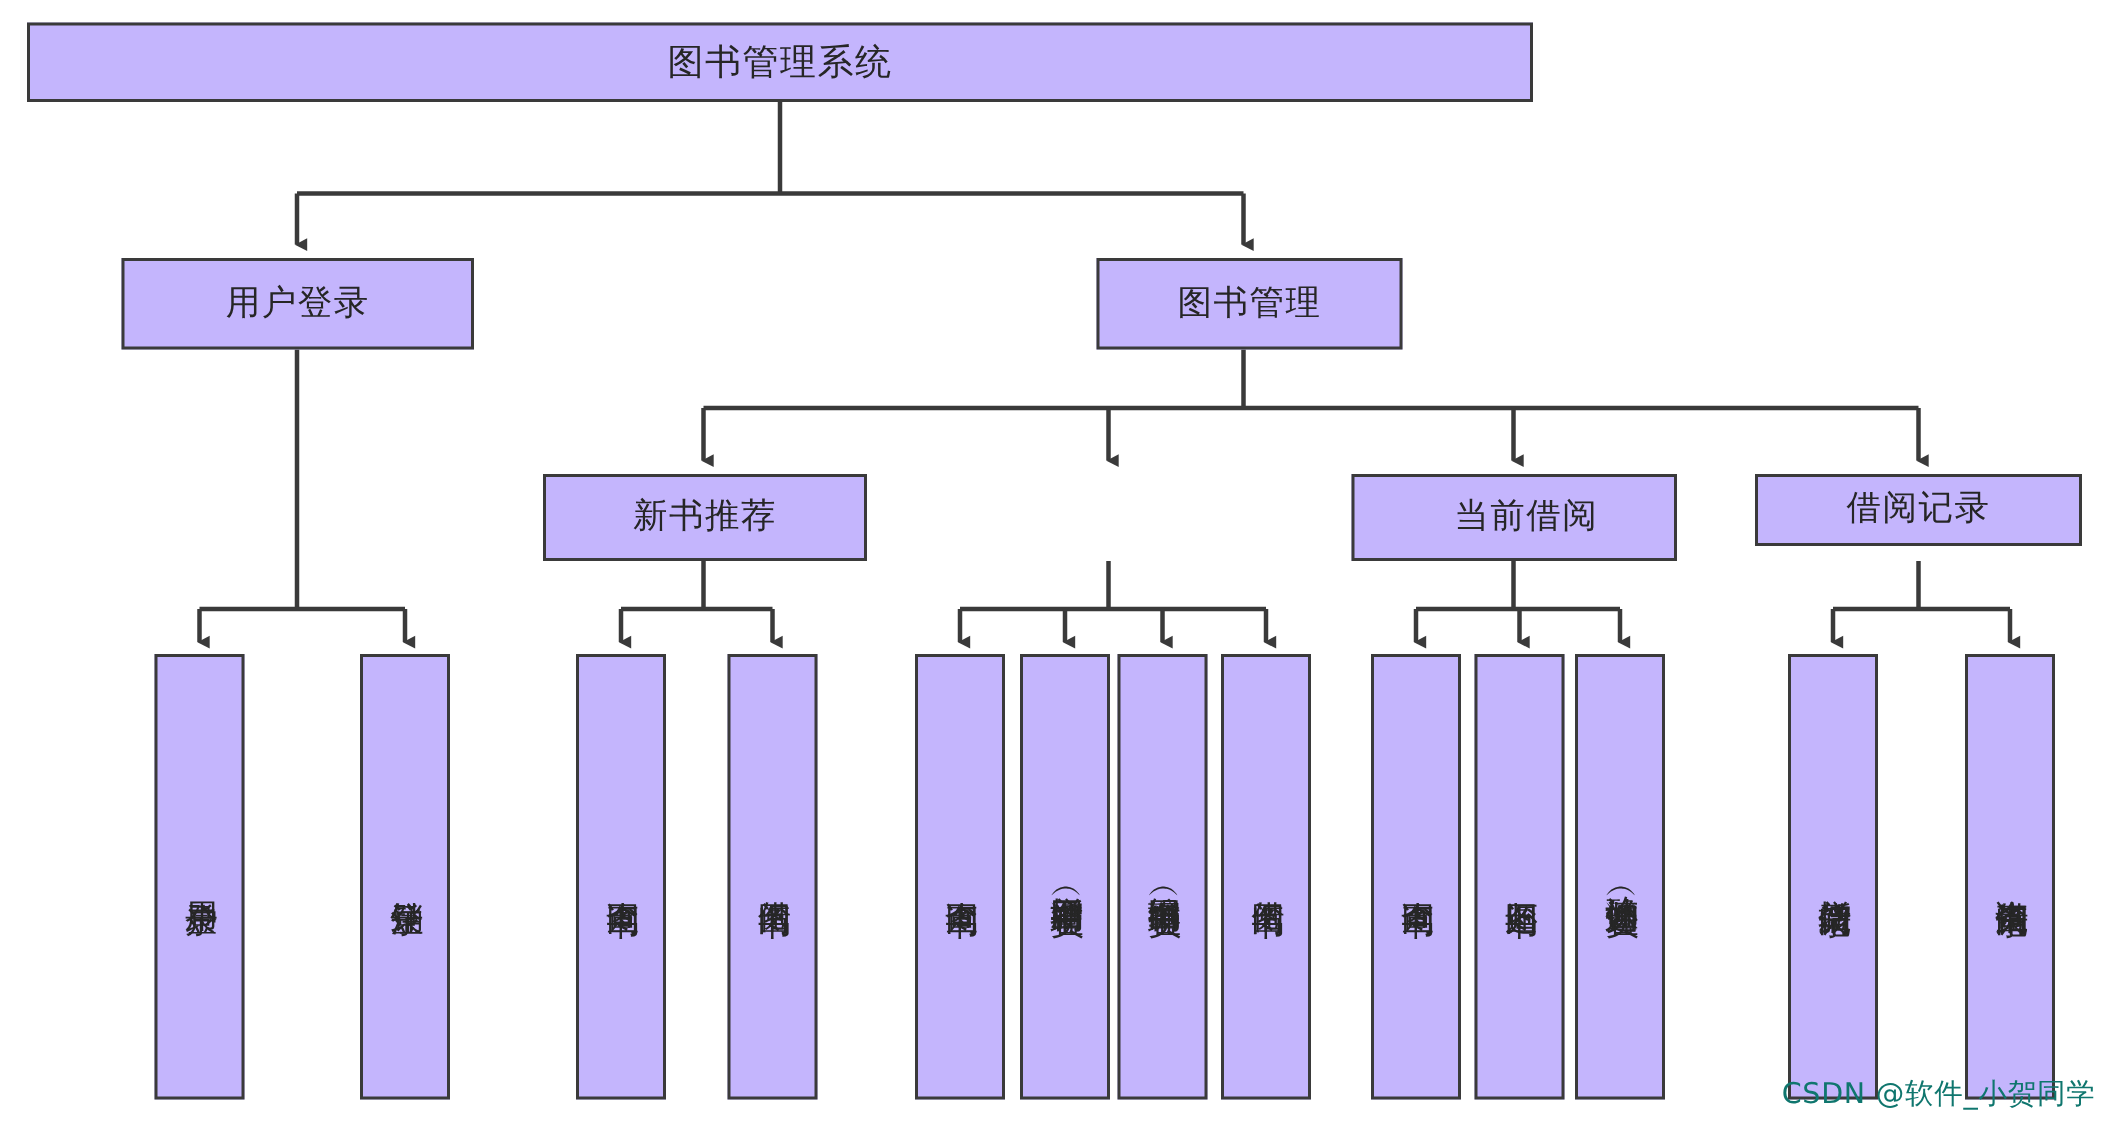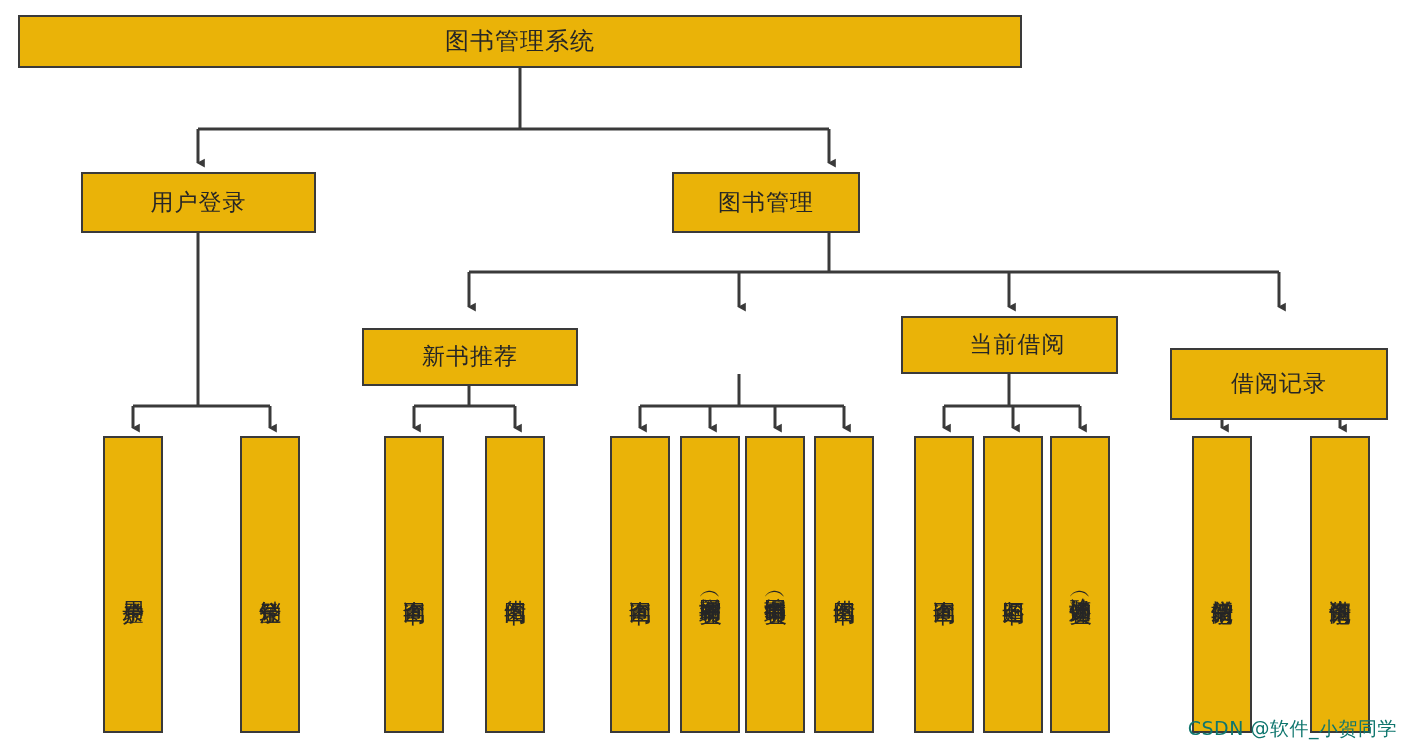--- a/index.html
+++ b/index.html
@@ -23,21 +23,21 @@
     left: 0;
     top: 0;
     width: 1405px;
     height: 747px;
     pointer-events: none;
   }
   .node {
     position: absolute;
     box-sizing: border-box;
     border: 2.5px solid #3a3a3a;
-    background: #eab308;
+    background: #c4b5fd;
     display: flex;
     align-items: center;
     justify-content: center;
     color: #262626;
   }
   .node.horiz {
     font-size: 23px;
     letter-spacing: 1px;
     line-height: 1.1;
   }
@@ -123,34 +123,34 @@
   </svg>
 
   <div class="node horiz root" style="left:18px; top:15px; width:1004px; height:53px;">
     <span>图书管理系统</span>
   </div>
 
   <div class="node horiz" style="left:81px; top:172px; width:235px; height:61px;">
     <span>用户登录</span>
   </div>
 
-  <div class="node horiz" style="left:672px; top:172px; width:188px; height:61px;">
+  <div class="node horiz" style="left:731px; top:172px; width:204px; height:61px;">
     <span>图书管理</span>
   </div>
 
-  <div class="node horiz" style="left:362px; top:328px; width:216px; height:58px;">
+  <div class="node horiz" style="left:362px; top:316px; width:216px; height:58px;">
     <span>新书推荐</span>
   </div>
 
 
   <div class="node horiz" style="left:901px; top:316px; width:217px; height:58px;padding-left:16px;">
     <span>当前借阅</span>
   </div>
 
-  <div class="node horiz" style="left:1170px; top:316px; width:218px; height:72px;margin-top:32px;">
+  <div class="node horiz" style="left:1170px; top:316px; width:218px; height:48px;">
     <span>借阅记录</span>
   </div>
 
   <div class="node vert" style="left:103px; top:436px; width:60px; height:297px;">
     <span class="vlabel">用户登录</span>
   </div>
 
   <div class="node vert" style="left:240px; top:436px; width:60px; height:297px;">
     <span class="vlabel">注销登录</span>
   </div>

